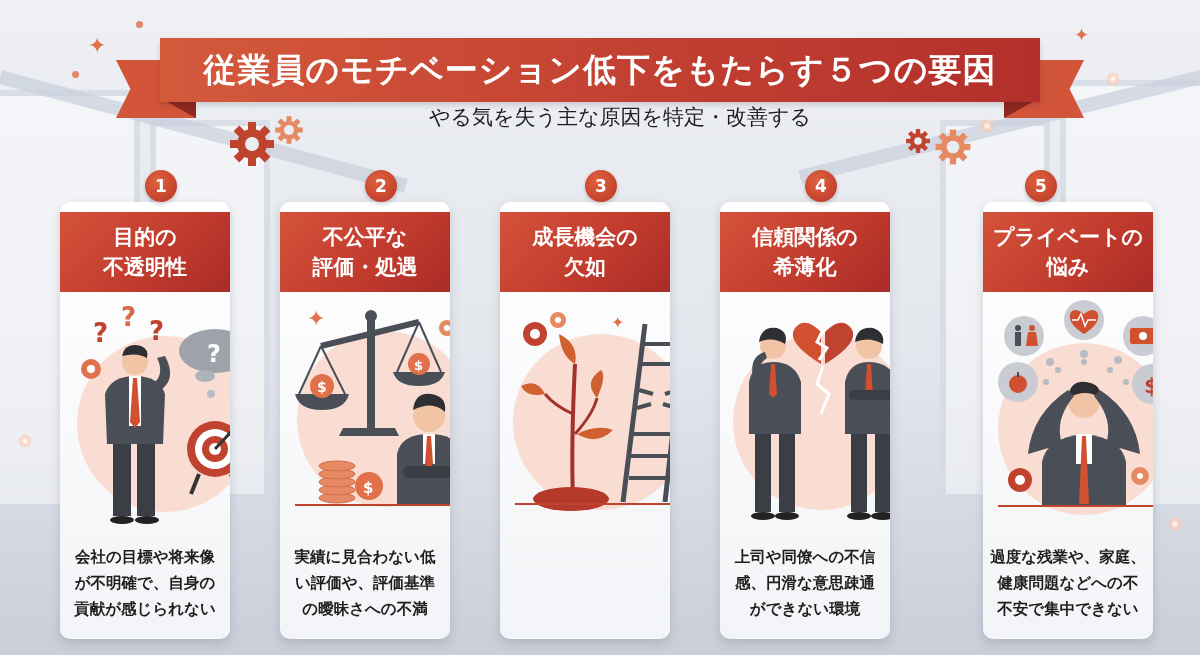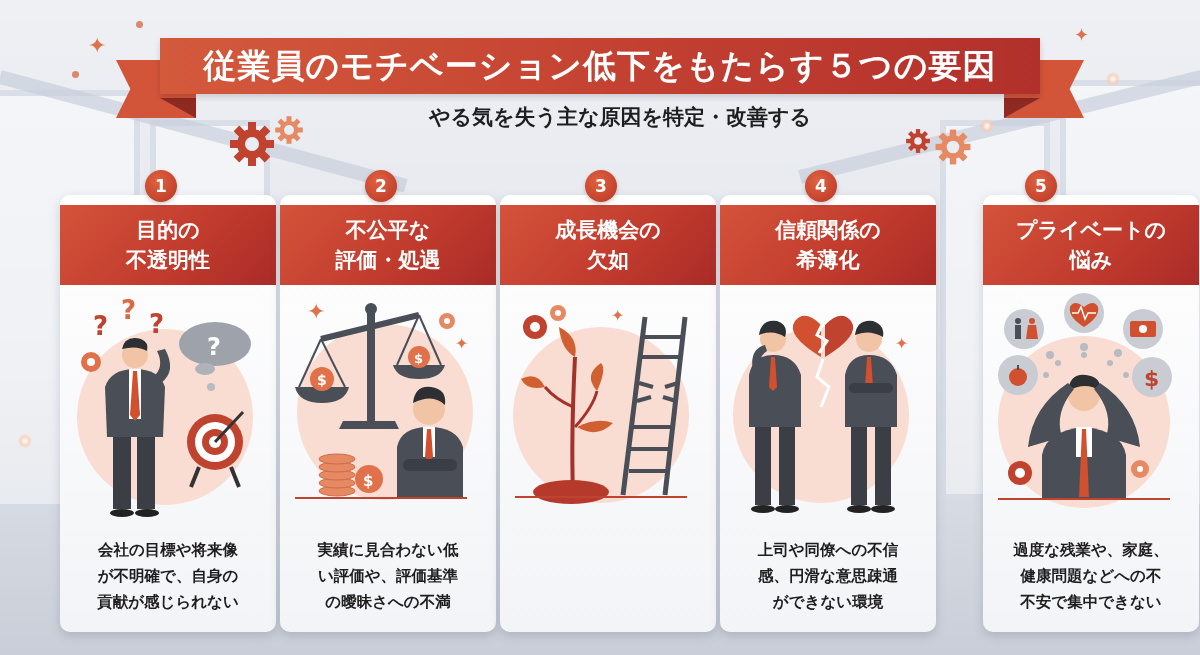--- a/index.html
+++ b/index.html
@@ -11,34 +11,34 @@
   }
   .bg-window { position: absolute; inset: 0; overflow: hidden; pointer-events: none; }
   .bg-window .pane { position: absolute; background: rgba(255,255,255,0.45); border: 6px solid rgba(205,212,224,0.7); }
   .bg-window .beam { position: absolute; height: 14px; background: rgba(200,207,219,0.7); transform-origin: left center; }
   .sparkle { position: absolute; color: #e0714a; font-size: 22px; line-height: 1; }
   .dot { position: absolute; border-radius: 50%; }
   .glow { position: absolute; width: 14px; height: 14px; border-radius: 50%; background: radial-gradient(circle, #fff 0%, rgba(255,200,170,0.7) 45%, rgba(255,200,170,0) 75%); }
   .gear { position: absolute; }
 
   
-  .ribbon { position: absolute; left: 160px; top: 38px; width: 880px; height: 56px; }
+  .ribbon { position: absolute; left: 160px; top: 38px; width: 880px; height: 64px; }
   .ribbon .tail-left { position: absolute; left: -44px; top: 22px; width: 80px; height: 58px; background: #d2553a;
     clip-path: polygon(0 0, 100% 0, 100% 100%, 0 100%, 18% 50%); }
   .ribbon .tail-right { position: absolute; right: -44px; top: 22px; width: 80px; height: 58px; background: #d2553a;
     clip-path: polygon(0 0, 100% 0, 82% 50%, 100% 100%, 0 100%); }
   .ribbon .fold-left { position: absolute; left: 0; top: 60px; width: 36px; height: 20px; background: #8e2a22; clip-path: polygon(0 0, 100% 0, 100% 100%); }
   .ribbon .fold-right { position: absolute; right: 0; top: 60px; width: 36px; height: 20px; background: #8e2a22; clip-path: polygon(0 0, 100% 0, 0 100%); }
   .ribbon .band { position: absolute; inset: 0; background: linear-gradient(90deg, #d45a3c 0%, #c44232 50%, #b2302b 100%);
     display: flex; align-items: center; justify-content: center; box-shadow: 0 3px 6px rgba(0,0,0,0.15); }
   .ribbon .title { color: #fff; font-weight: bold; font-size: 33px; letter-spacing: 1px; white-space: nowrap; }
-  .subtitle { position: absolute; left: 0; right: 0; top: 103px; text-align: center; font-size: 21px; font-weight: bold; color: #1e1e1e; margin-left: 40px; }
+  .subtitle { position: absolute; left: 0; right: 0; top: 103px; text-align: center; font-size: 21px; font-weight: normal; color: #1e1e1e; margin-left: 40px; }
 
   
-  .card { position: absolute; top: 195px; width: 216px; height: 437px; background: linear-gradient(180deg,#ffffff 0%, #f3f4f7 100%);
+  .card { position: absolute; top: 202px; width: 170px; height: 437px; background: linear-gradient(180deg,#ffffff 0%, #f3f4f7 100%);
     border-radius: 10px; box-shadow: 0 4px 10px rgba(90,100,120,0.25); overflow: hidden; }
   .badge { position: absolute; top: 170px; width: 32px; height: 32px; border-radius: 50%;
     background: radial-gradient(circle at 40% 35%, #e0623f, #b83526); color: #fff; font-weight: bold; font-size: 17px;
     display: flex; align-items: center; justify-content: center; box-shadow: 0 2px 4px rgba(0,0,0,0.2); z-index: 3; }
   .card-header { position: absolute; left: 0; right: 0; top: 10px; height: 80px;
     background: linear-gradient(135deg, #d4533a 0%, #c03a2d 60%, #a92b27 100%);
     display: flex; flex-direction: column; align-items: center; justify-content: center; }
   .card-header span { color: #fff; font-weight: bold; font-size: 21px; line-height: 30px; white-space: nowrap; }
   .illus { position: absolute; left: 5px; top: 92px; width: 192px; height: 236px; }
   .card-desc { position: absolute; left: 6px; right: 6px; top: 342px; text-align: center; }

